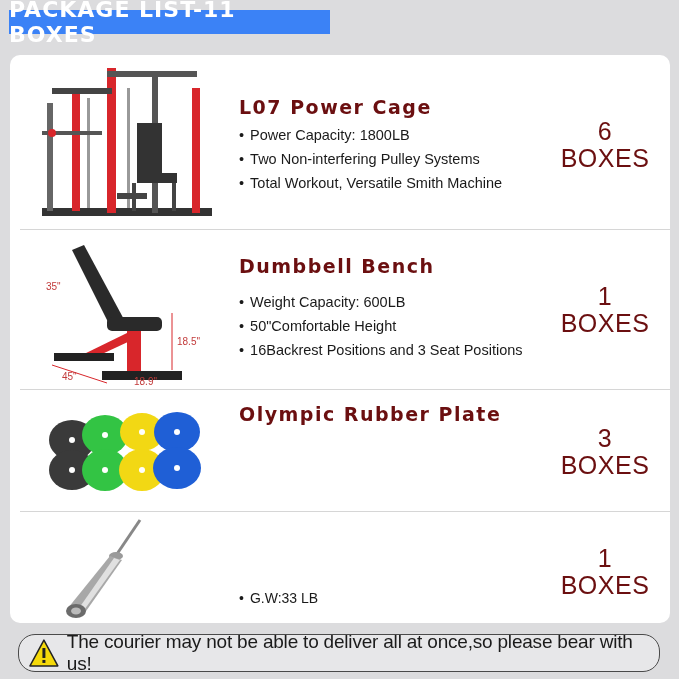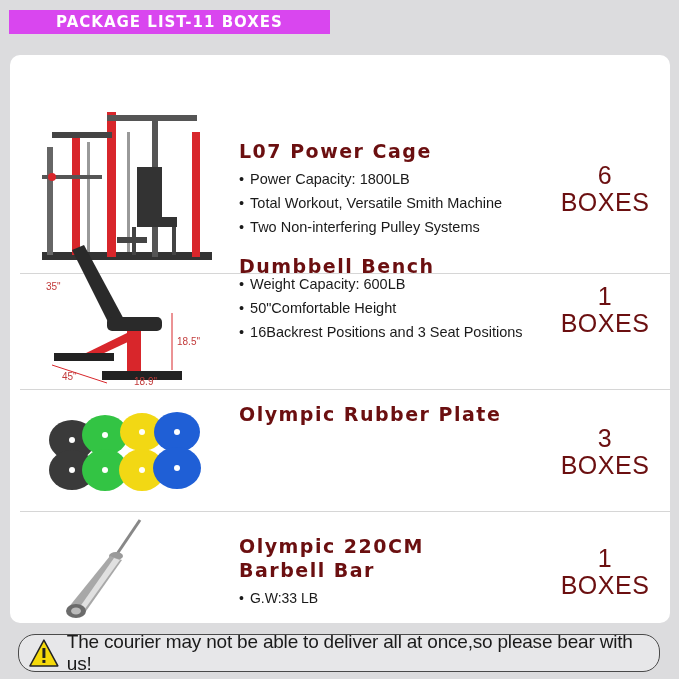--- a/index.html
+++ b/index.html
@@ -4,25 +4,25 @@
 <style>
   * { box-sizing: border-box; margin: 0; padding: 0; }
   html, body { width: 679px; height: 679px; overflow: hidden; }
   body {
     background: #dcdcde;
     font-family: "DejaVu Sans", sans-serif;
     position: relative;
   }
   .header-banner {
     position: absolute; left: 9px; top: 10px; width: 321px; height: 24px;
-    background: #d946ef;
+    background: #3b82f6;
     color: #fff;
     font-family: "DejaVu Sans", sans-serif;
     font-weight: bold;
-    font-size: 15px;
+    font-size: 22px;
     letter-spacing: 1px;
     display: flex; align-items: center; justify-content: center;
   }
   .card {
     position: absolute; left: 10px; top: 55px; width: 660px; height: 568px;
     background: #fff;
     border-radius: 10px;
   }
   .row {
     position: absolute; left: 10px; width: 650px;
@@ -65,21 +65,21 @@
     font-size: 19px; color: #1b1b1b; letter-spacing: -0.2px;
   }
 </style>
 </head>
 <body>
 
 <div class="header-banner">PACKAGE LIST-11 BOXES</div>
 
 <div class="card">
 
-  <div class="row" style="top:0; height:175px;margin-top:44px;">
+  <div class="row" style="top:0; height:175px;">
     <svg class="img" style="top:8px" width="190" height="160" viewBox="0 0 190 160">
       <rect x="10" y="145" width="170" height="8" fill="#333"></rect>
       <rect x="15" y="40" width="6" height="108" fill="#666"></rect>
       <rect x="40" y="30" width="8" height="118" fill="#d8262b"></rect>
       <rect x="75" y="5" width="9" height="145" fill="#d8262b"></rect>
       <rect x="160" y="25" width="8" height="125" fill="#d8262b"></rect>
       <rect x="120" y="10" width="6" height="140" fill="#555"></rect>
       <rect x="75" y="8" width="90" height="6" fill="#555"></rect>
       <rect x="20" y="25" width="60" height="6" fill="#444"></rect>
       <rect x="55" y="35" width="3" height="110" fill="#999"></rect>
@@ -88,22 +88,22 @@
       <rect x="110" y="110" width="35" height="10" fill="#333"></rect>
       <rect x="10" y="68" width="60" height="4" fill="#555"></rect>
       <circle cx="20" cy="70" r="4" fill="#d8262b"></circle>
       <rect x="100" y="120" width="4" height="28" fill="#444"></rect>
       <rect x="140" y="120" width="4" height="28" fill="#444"></rect>
       <rect x="85" y="130" width="30" height="6" fill="#444"></rect>
     </svg>
     <div class="title" style="top:40px;">L07 Power Cage</div>
     <ul style="top:68px;">
       <li>Power Capacity: 1800LB</li>
+      <li>Two Non-interfering Pulley Systems</li>
       <li>Total Workout, Versatile Smith Machine</li>
-      <li>Two Non-interfering Pulley Systems</li>
     </ul>
     <div class="boxes" style="top:63px;">
       <div>6</div>
       <div>BOXES</div>
     </div>
   </div>
 
   <div class="row" style="top:175px; height:160px;">
     <svg class="img" style="top:5px" width="190" height="150" viewBox="0 0 190 150">
       <polygon points="40,15 52,10 95,90 80,95" fill="#2a2a2a"></polygon>
@@ -113,21 +113,21 @@
       <rect x="22" y="118" width="60" height="8" fill="#222"></rect>
       <rect x="70" y="136" width="80" height="9" fill="#222"></rect>
       <line x1="140" y1="78" x2="140" y2="135" stroke="#d8262b" stroke-width="1"></line>
       <text x="145" y="110" font-size="10" fill="#c23a3a" font-family="Liberation Sans, sans-serif">18.5"</text>
       <text x="14" y="55" font-size="10" fill="#c23a3a" font-family="Liberation Sans, sans-serif">35"</text>
       <line x1="20" y1="130" x2="75" y2="148" stroke="#d8262b" stroke-width="1"></line>
       <text x="30" y="145" font-size="10" fill="#c23a3a" font-family="Liberation Sans, sans-serif">45"</text>
       <text x="102" y="150" font-size="10" fill="#c23a3a" font-family="Liberation Sans, sans-serif">18.9"</text>
     </svg>
     <div class="title" style="top:24px;">Dumbbell Bench</div>
-    <ul style="top:42px;">
+    <ul style="top:60px;">
       <li>Weight Capacity: 600LB</li>
       <li>50"Comfortable Height</li>
       <li>16Backrest Positions and 3 Seat Positions</li>
     </ul>
     <div class="boxes" style="top:53px;">
       <div>1</div>
       <div>BOXES</div>
     </div>
   </div>
 
@@ -159,24 +159,20 @@
 
   <div class="row last" style="top:457px; height:111px;">
     <svg class="img" style="top:2px" width="190" height="108" viewBox="0 0 190 108">
       <line x1="108" y1="6" x2="85" y2="40" stroke="#888" stroke-width="3"></line>
       <ellipse cx="84" cy="42" rx="7" ry="4" fill="#9a9a9a"></ellipse>
       <polygon points="78,42 90,46 52,100 36,94" fill="#a8a8a8"></polygon>
       <polygon points="82,44 88,46 50,99 45,97" fill="#e0e0e0"></polygon>
       <ellipse cx="44" cy="97" rx="10" ry="7" fill="#6b6b6b"></ellipse>
       <ellipse cx="44" cy="97" rx="5" ry="3.5" fill="#bbb"></ellipse>
     </svg>
-    <div class="title" style="top:22px;">
-      <div>Olympic 220CM</div>
-      <div>Barbell Bar</div>
-    </div>
     <ul style="top:74px;">
       <li style="font-size:14px;">G.W:33 LB</li>
     </ul>
     <div class="boxes" style="top:33px;">
       <div>1</div>
       <div>BOXES</div>
     </div>
   </div>
 </div>
 

